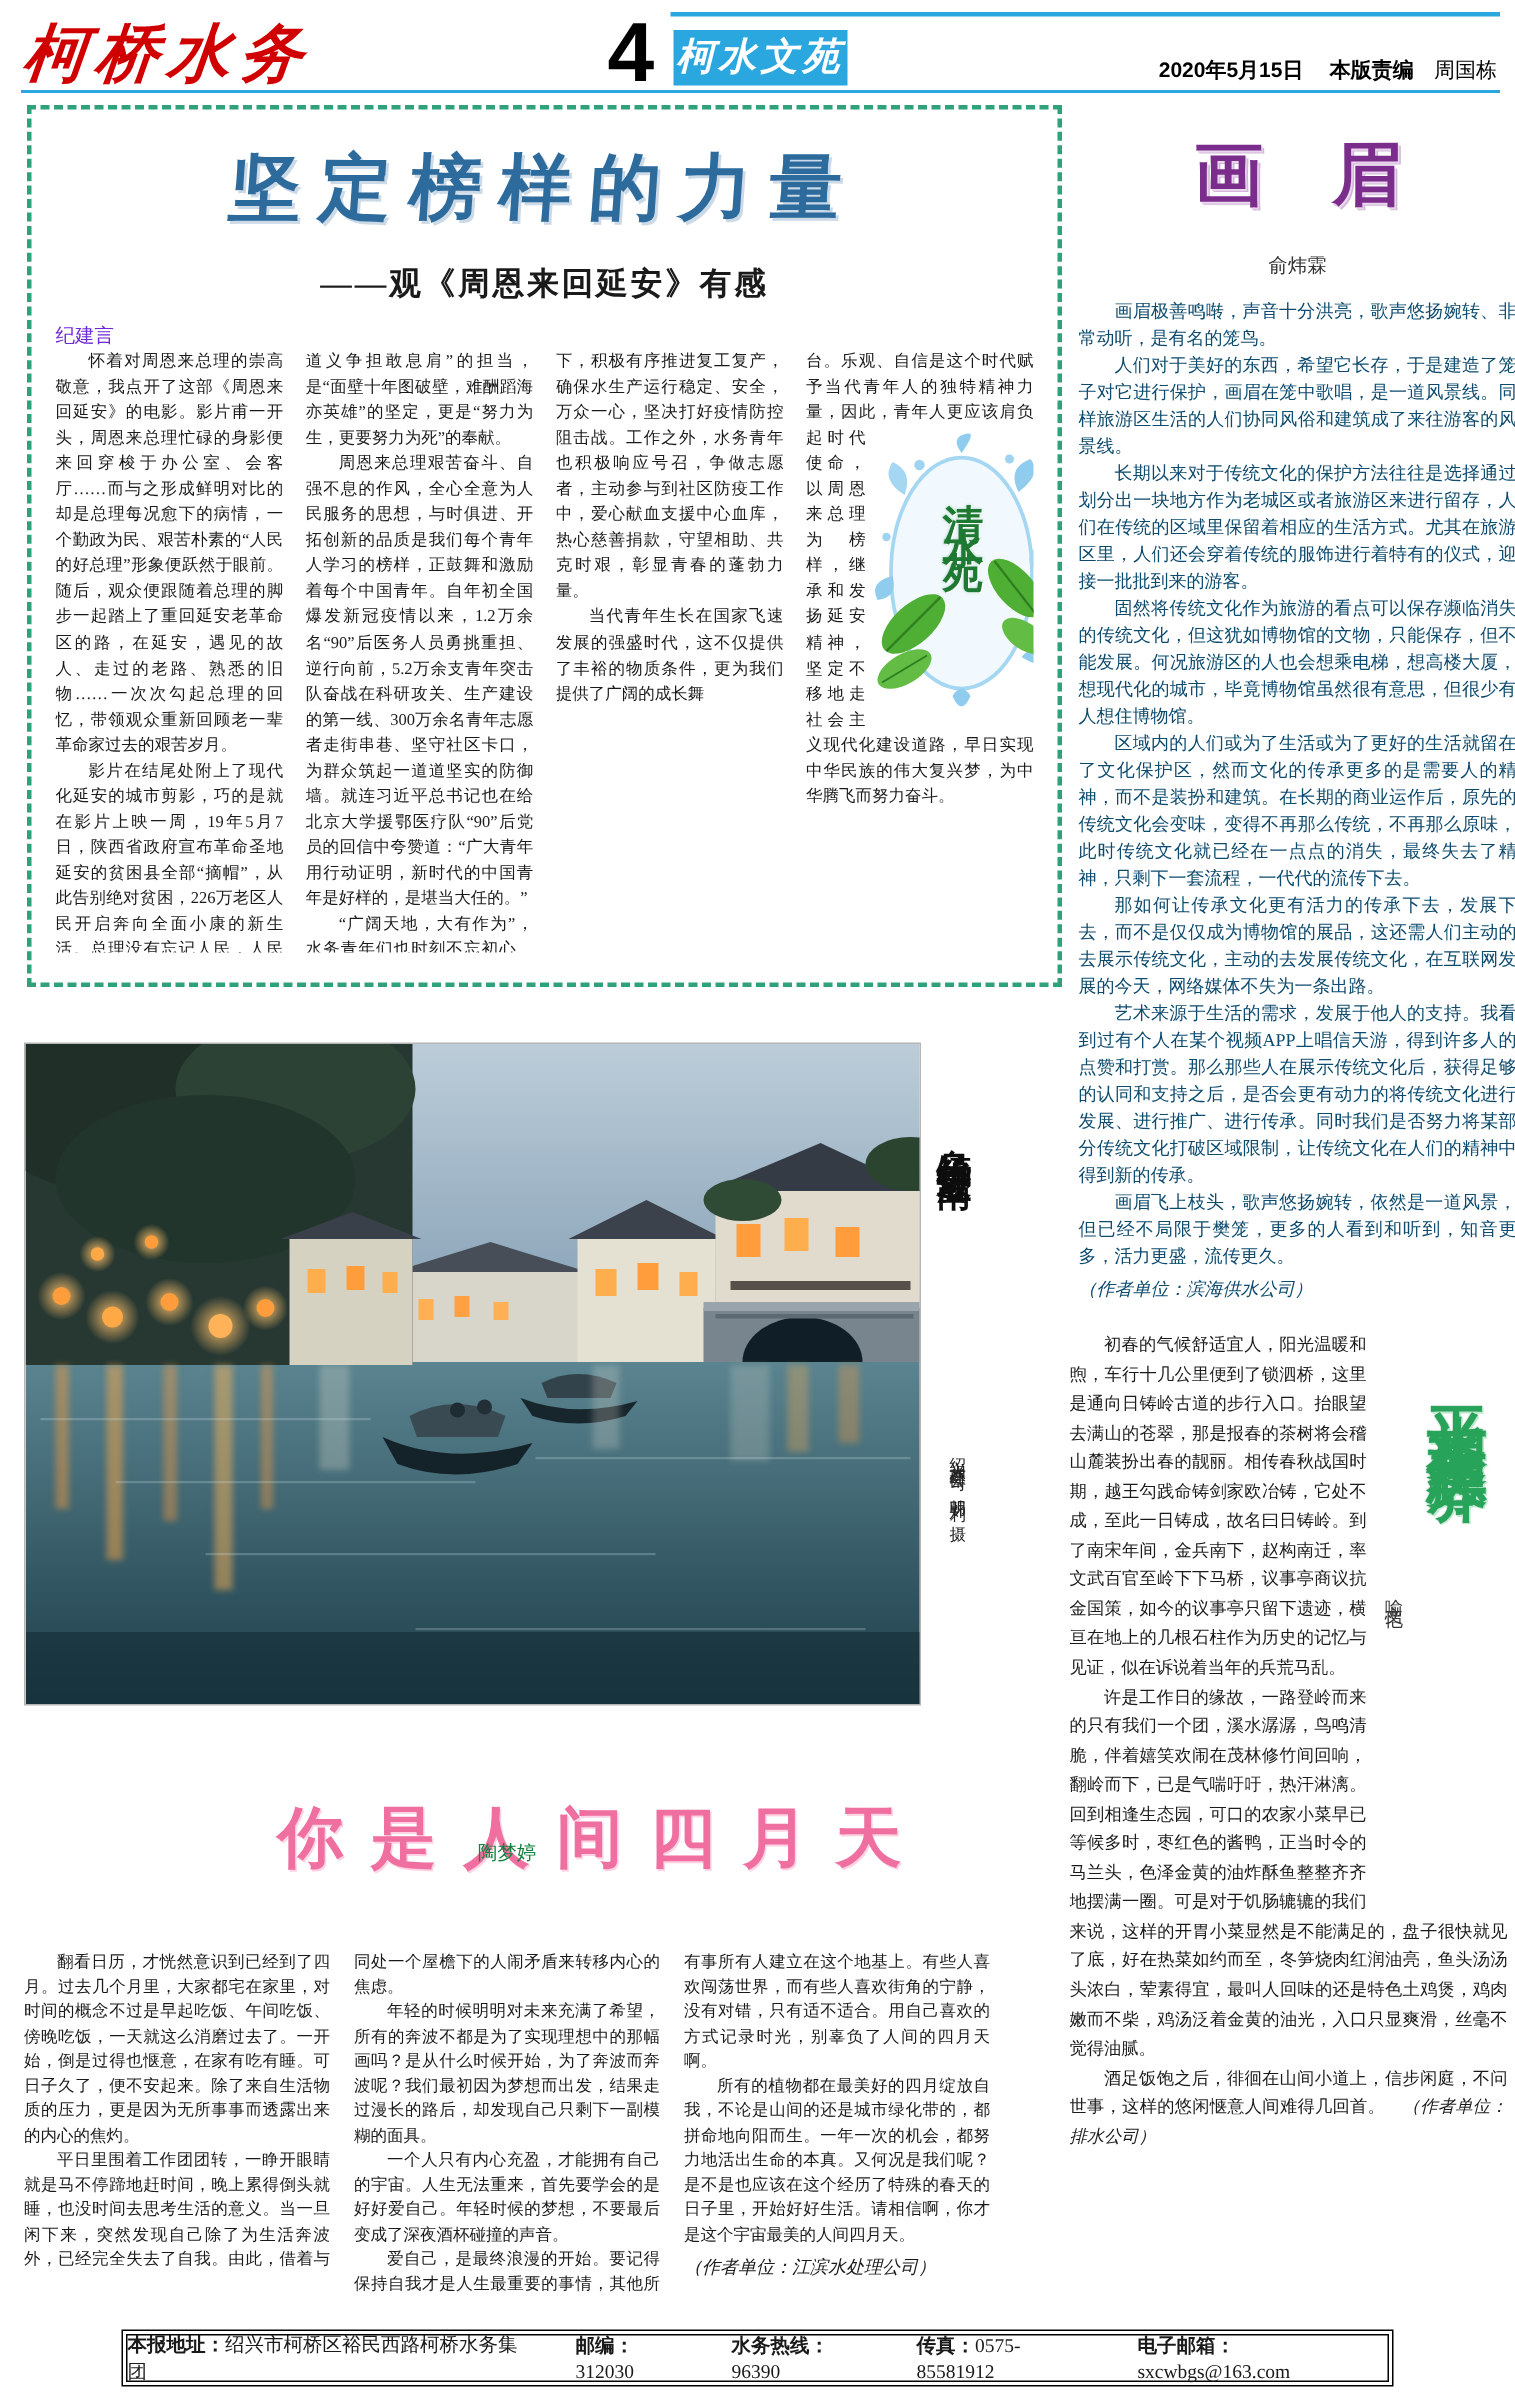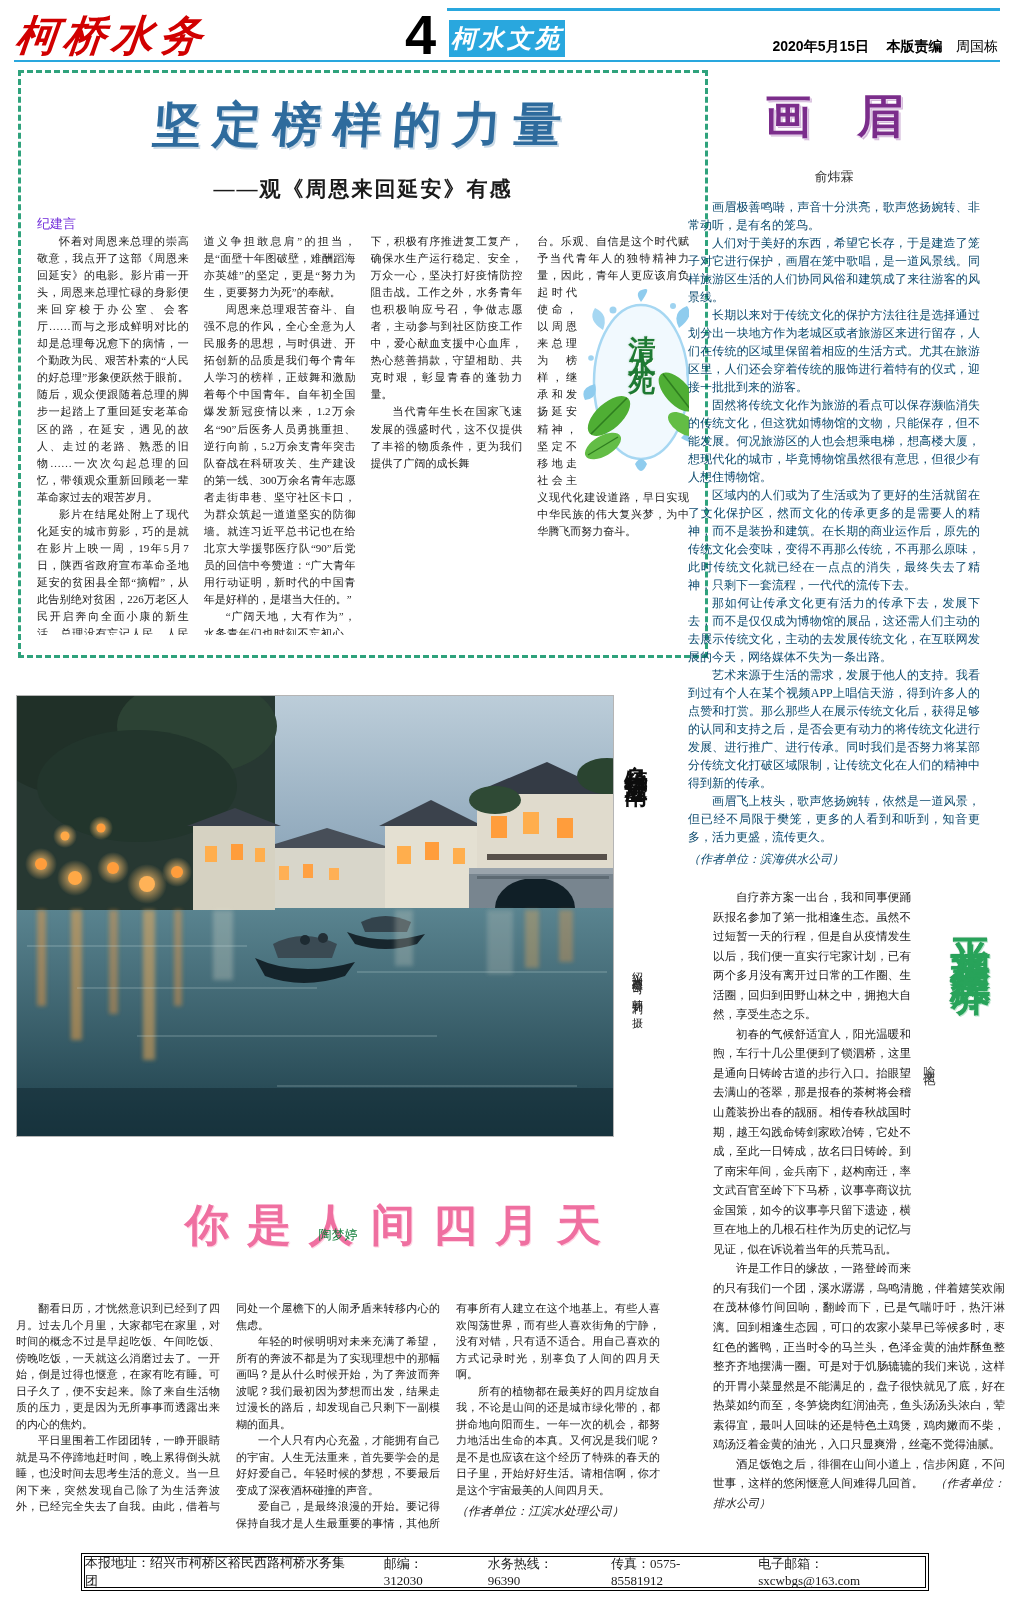--- a/index.html
+++ b/index.html
@@ -33,21 +33,21 @@
   .mcol p.cont{text-indent:0;}
 
   
   .qsy-badge{float:right;width:116px;height:188px;margin:4px -10px 2px 6px;position:relative;shape-margin:4px;}
   .qsy-badge svg{position:absolute;left:0;top:0;}
   .qsy-text{position:absolute;top:26px;left:50%;transform:translateX(-50%);writing-mode:vertical-rl;
             font-size:27px;font-weight:bold;color:#1e7a33;letter-spacing:16px;
             text-shadow:1px 1px 0 #ffffff,0 0 2px rgba(30,122,51,.4);}
 
   
-  .huamei{position:absolute;left:688px;top:86px;width:292px;}
+  .huamei{position:absolute;left:719px;top:86px;width:292px;}
   .hm-title{text-align:center;font-size:46px;font-weight:900;color:#7b2d8b;letter-spacing:46px;
             padding-left:46px;font-family:"Liberation Sans",sans-serif;
             text-shadow:1px 1px 0 #e9d5ee,2px 2px 0 rgba(123,45,139,.35);}
   .hm-author{text-align:center;font-size:13px;margin:20px 0 12px;color:#333;}
   .hm-body{font-size:12px;line-height:1.5;text-align:justify;color:#0c4a6e;}
   .hm-body p{margin:0;text-indent:2em;}
   .credit{ text-align:left;font-size:12px;font-style:italic;margin-top:4px;}
 
   
   .photo-wrap{position:absolute;left:16px;top:695px;width:644px;height:442px;display:flex;}
@@ -78,21 +78,21 @@
             font-family:"Liberation Sans",sans-serif;color:#28a35a;letter-spacing:5px;white-space:nowrap;
             text-shadow:1px 1px 0 #bfe8d0,0 0 1px #0b6b33;}
   .ps-author{position:absolute;left:2px;top:168px;writing-mode:vertical-rl;font-size:12px;color:#333;
              letter-spacing:4px;white-space:nowrap;}
   .ps-credit{display:inline;}
 
   
   .footer-bar{position:absolute;left:84px;top:1556px;width:842px;height:32px;box-sizing:border-box;
               border:1px solid #000;outline:1px solid #000;outline-offset:2px;background:#fff;
               display:flex;align-items:center;justify-content:center;gap:26px;font-size:13px;}
-  .footer-bar b{font-family:"Liberation Sans",sans-serif;font-weight:normal;}
+  .footer-bar b{font-family:"Liberation Sans",sans-serif;font-weight:bold;}
 </style>
 </head>
 <body>
 
 <div class="page">
 
   <div class="blue-line-top"></div>
   <div class="masthead">柯桥水务</div>
   <div class="page-num">4</div>
   <div class="section-box">柯水文苑</div>
@@ -303,21 +303,20 @@
     <p>爱自己，是最终浪漫的开始。要记得保持自我才是人生最重要的事情，其他所有事所有人建立在这个地基上。有些人喜欢闯荡世界，而有些人喜欢街角的宁静，没有对错，只有适不适合。用自己喜欢的方式记录时光，别辜负了人间的四月天啊。</p>
     <p>所有的植物都在最美好的四月绽放自我，不论是山间的还是城市绿化带的，都拼命地向阳而生。一年一次的机会，都努力地活出生命的本真。又何况是我们呢？是不是也应该在这个经历了特殊的春天的日子里，开始好好生活。请相信啊，你才是这个宇宙最美的人间四月天。</p>
     <div class="credit">（作者单位：江滨水处理公司）</div>
   </div>
 
   <div class="pingshui">
     <span class="ps-float">
       <span class="ps-title">平水相逢生态疗养</span>
       <span class="ps-author">喻文恺</span>
     </span>
-    <p>自疗养方案一出台，我和同事便踊跃报名参加了第一批相逢生态。虽然不过短暂一天的行程，但是自从疫情发生以后，我们便一直实行宅家计划，已有两个多月没有离开过日常的工作圈、生活圈，回归到田野山林之中，拥抱大自然，享受生态之乐。</p>
     <p>初春的气候舒适宜人，阳光温暖和煦，车行十几公里便到了锁泗桥，这里是通向日铸岭古道的步行入口。抬眼望去满山的苍翠，那是报春的茶树将会稽山麓装扮出春的靓丽。相传春秋战国时期，越王勾践命铸剑家欧冶铸，它处不成，至此一日铸成，故名曰日铸岭。到了南宋年间，金兵南下，赵构南迁，率文武百官至岭下下马桥，议事亭商议抗金国策，如今的议事亭只留下遗迹，横亘在地上的几根石柱作为历史的记忆与见证，似在诉说着当年的兵荒马乱。</p>
     <p>许是工作日的缘故，一路登岭而来的只有我们一个团，溪水潺潺，鸟鸣清脆，伴着嬉笑欢闹在茂林修竹间回响，翻岭而下，已是气喘吁吁，热汗淋漓。回到相逢生态园，可口的农家小菜早已等候多时，枣红色的酱鸭，正当时令的马兰头，色泽金黄的油炸酥鱼整整齐齐地摆满一圈。可是对于饥肠辘辘的我们来说，这样的开胃小菜显然是不能满足的，盘子很快就见了底，好在热菜如约而至，冬笋烧肉红润油亮，鱼头汤汤头浓白，荤素得宜，最叫人回味的还是特色土鸡煲，鸡肉嫩而不柴，鸡汤泛着金黄的油光，入口只显爽滑，丝毫不觉得油腻。</p>
     <p><span>酒足饭饱之后，徘徊在山间小道上，信步闲庭，不问世事，这样的悠闲惬意人间难得几回首。</span>　<span class="ps-credit" style="font-style:italic;">（作者单位：排水公司）</span></p>
   </div>
 
   <div class="footer-bar">
     <span><b>本报地址：</b><span>绍兴市柯桥区裕民西路柯桥水务集团</span></span>
     <span><b>邮编：</b><span>312030</span></span>
     <span><b>水务热线：</b><span>96390</span></span>
     <span><b>传真：</b><span>0575-85581912</span></span>

